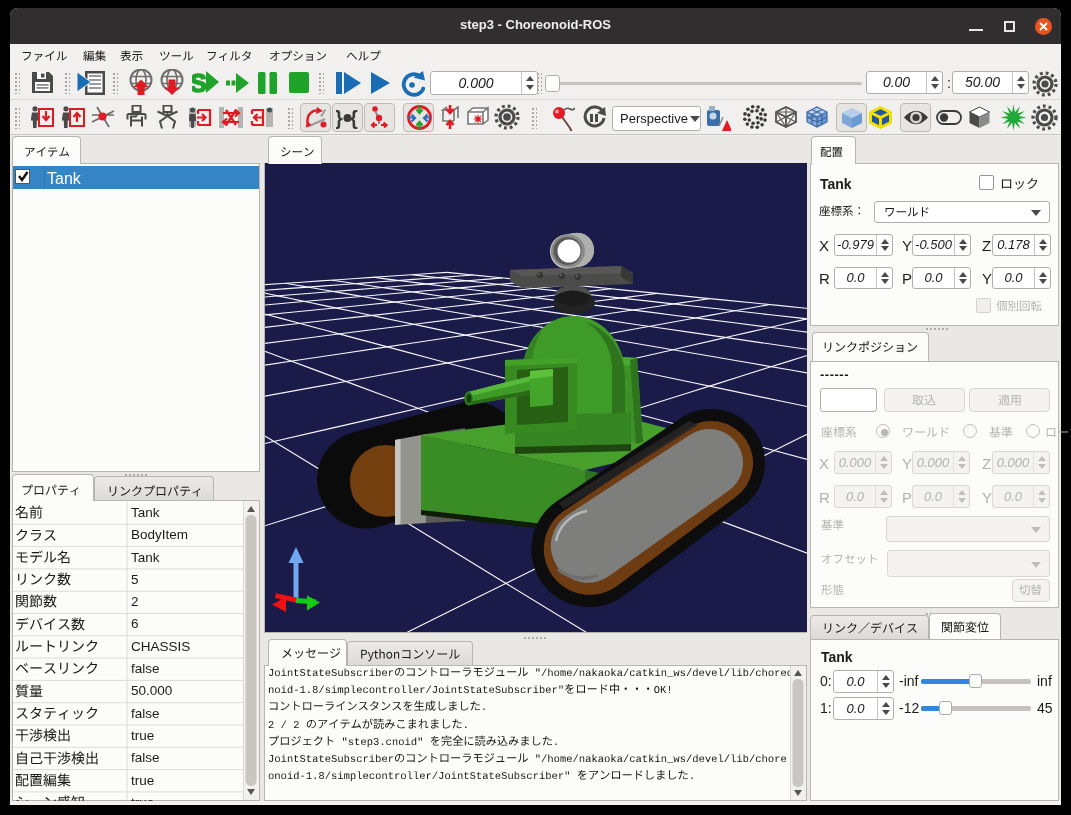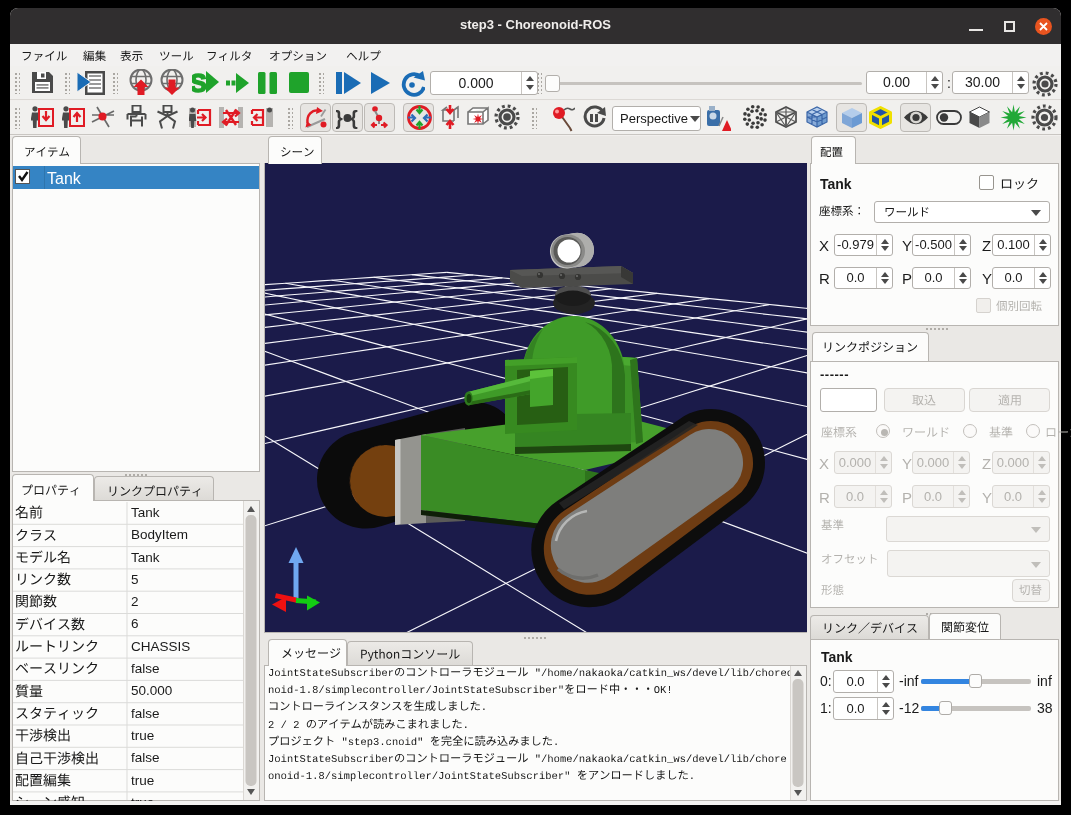--- a/index.html
+++ b/index.html
@@ -5,21 +5,21 @@
   font-family:"Liberation Sans", sans-serif; }
 #win { position:absolute; left:10px; top:8px; width:1051px; height:797px;
   background:#f1efed; border-radius:8px 8px 0 0; }
 .abs { position:absolute; }
 svg.tp { position:absolute; pointer-events:none; z-index:5; }
 .tab { position:absolute; border:1px solid #b8b5b1; border-bottom:none;
   border-radius:4px 4px 0 0; background:linear-gradient(#eceae7,#dcdad6); }
 .tab.act { background:#fcfcfb; z-index:3; }
 .body { position:absolute; border:1px solid #b8b5b1; background:#fcfcfb; }
 .spin { position:absolute; background:#fff; border:1px solid #b2afab; border-radius:3px;
-  font-size:14px; color:#1a1a1a; }
+  font-size:14px; color:#1a1a1a;font-style:italic; }
 .spin .v { position:absolute; left:0; right:16px; top:0; bottom:0; text-align:center; }
 .spin .ar { position:absolute; right:0; top:0; bottom:0; width:16px; border-left:1px solid #c8c5c1; }
 .spin.dis { background:#f4f3f1; border-color:#dbd8d4; color:#b3b1ad; }
 .spin.dis .ar { border-left-color:#e2dfdb; }
 .up,.dn { position:absolute; left:4px; width:0; height:0; border-left:4px solid transparent;
   border-right:4px solid transparent; }
 .up { top:4px; border-bottom:5px solid #4a4a4a; }
 .dn { bottom:4px; border-top:5px solid #4a4a4a; }
 .dis .up { border-bottom-color:#c0beba; } .dis .dn { border-top-color:#c0beba; }
 .combo { position:absolute; background:#fff; border:1px solid #b2afab; border-radius:3px; }
@@ -140,21 +140,21 @@
 <div class="abs" style="left:545px;top:75px;width:15px;height:17px;background:#fcfcfb;border:1px solid #b2afab;border-radius:3px"></div>
 <div class="spin" style="left:866px;top:71px;width:77px;height:23px;font-size:14px">
     <div class="v" style="line-height:21px">0.00</div>
     <div class="ar">
       <div class="up"></div>
       <div class="dn"></div>
     </div>
   </div>
 <div class="lat" style="left:947px;top:75px;font-size:14px">:</div>
 <div class="spin" style="left:952px;top:71px;width:77px;height:23px;font-size:14px">
-    <div class="v" style="line-height:21px">30.00</div>
+    <div class="v" style="line-height:21px">50.00</div>
     <div class="ar">
       <div class="up"></div>
       <div class="dn"></div>
     </div>
   </div>
 <svg class="abs" style="left:1032px;top:71px" width="26" height="26" viewBox="0 0 26 26">
     <circle cx="13" cy="13" r="11" fill="none" stroke="#4a4a4a" stroke-width="3.2" stroke-dasharray="2.8 3"></circle>
     <circle cx="13" cy="13" r="7" fill="none" stroke="#4a4a4a" stroke-width="3.2"></circle>
     <circle cx="13" cy="13" r="3.6" fill="#4a4a4a"></circle>
   </svg>
@@ -508,21 +508,21 @@
 <div class="lat" style="left:902px;top:237px;font-size:15px">Y</div>
 <div class="spin" style="left:912px;top:234px;width:59px;height:22px;font-size:13px">
     <div class="v" style="line-height:20px">-0.500</div>
     <div class="ar">
       <div class="up"></div>
       <div class="dn"></div>
     </div>
   </div>
 <div class="lat" style="left:982px;top:237px;font-size:15px">Z</div>
 <div class="spin" style="left:992px;top:234px;width:59px;height:22px;font-size:13px">
-    <div class="v" style="line-height:20px">0.100</div>
+    <div class="v" style="line-height:20px">0.178</div>
     <div class="ar">
       <div class="up"></div>
       <div class="dn"></div>
     </div>
   </div>
 <div class="lat" style="left:819px;top:270px;font-size:15px">R</div>
 <div class="spin" style="left:834px;top:267px;width:59px;height:22px;font-size:13px">
     <div class="v" style="line-height:20px">0.0</div>
     <div class="ar">
       <div class="up"></div>
@@ -677,21 +677,21 @@
     <div class="v" style="line-height:21px">0.0</div>
     <div class="ar">
       <div class="up"></div>
       <div class="dn"></div>
     </div>
   </div>
 <div class="lat" style="left:899px;top:700px;font-size:14px">-12</div>
 <div class="abs" style="left:921px;top:706px;width:110px;height:5px;background:#c6c3bf;border-radius:2px"></div>
 <div class="abs" style="left:921px;top:706px;width:24px;height:5px;background:#3385e0;border-radius:2px"></div>
 <div class="abs" style="left:939px;top:701px;width:13px;height:14px;background:#fcfcfb;border:1px solid #aeaba7;border-radius:3px"></div>
-<div class="lat" style="left:1037px;top:700px;font-size:14px">38</div>
+<div class="lat" style="left:1037px;top:700px;font-size:14px">45</div>
 <svg class="abs" style="left:265px;top:163px" width="542" height="469" viewBox="0 0 542 469">
     <rect width="542" height="469" fill="#1b1b4a"></rect>
     <polyline points="181.9,109.4 192.3,110.4 203.2,111.5 214.5,112.6 226.2,113.8 238.5,115.0 251.3,116.3 264.6,117.6 278.6,119.0 293.2,120.5 308.5,122.0 324.5,123.6 341.3,125.3 359.0,127.1 377.5,128.9 397.1,130.9 417.8,132.9 439.6,135.1 462.6,137.4 487.1,139.8 513.0,142.4 540.7,145.2 570.1,148.1 601.5,151.3 635.1,154.6 671.2,158.2 710.0,162.1 751.8,166.3 797.1,170.8 846.2,175.7 899.7,181.0 958.2,186.9 1022.4,193.3 1093.1,200.3 1171.6,208.2 1259.0,216.9 1357.0,226.7 1467.7,237.7 1593.7,250.3 1738.4,264.8 1906.3,281.5 2103.5,301.2 2338.4,324.6 2622.8,353.0 2974.3,388.1 3419.9,432.6 4003.2,490.8 4799.7,570.3 5952.2,685.4 7768.5,866.7 11053.5,1194.6 18798.3,1967.7 59279.5,6008.4" fill="none" stroke="#f6f6fa" stroke-width="1.15"></polyline>
     <polyline points="146.8,111.7 157.0,112.9 167.7,114.1 178.7,115.3 190.3,116.6 202.4,117.9 215.0,119.3 228.2,120.8 242.0,122.4 256.5,124.0 271.7,125.7 287.7,127.4 304.5,129.3 322.2,131.3 340.9,133.4 360.7,135.6 381.6,137.9 403.8,140.4 427.3,143.0 452.4,145.8 479.1,148.8 507.6,152.0 538.2,155.4 571.0,159.0 606.3,163.0 644.4,167.2 685.6,171.8 730.4,176.8 779.2,182.2 832.6,188.2 891.2,194.7 956.0,201.9 1027.8,210.0 1108.0,218.9 1198.0,228.9 1299.9,240.3 1416.0,253.2 1549.6,268.1 1705.0,285.4 1888.1,305.9 2106.8,330.2 2372.8,359.9 2703.1,396.7 3124.5,443.7 3680.5,505.7 4447.9,591.2 5575.6,716.9 7395.3,919.8 10825.6,1302.2 19702.0,2291.7" fill="none" stroke="#f6f6fa" stroke-width="1.15"></polyline>
     <polyline points="108.6,114.3 118.4,115.6 128.7,116.9 139.5,118.2 150.7,119.6 162.5,121.1 174.8,122.7 187.8,124.3 201.4,126.0 215.6,127.8 230.6,129.7 246.5,131.7 263.2,133.8 280.9,136.1 299.6,138.4 319.4,140.9 340.5,143.6 362.9,146.4 386.8,149.4 412.4,152.7 439.8,156.1 469.2,159.8 500.9,163.8 535.1,168.2 572.1,172.8 612.4,177.9 656.3,183.5 704.4,189.5 757.3,196.2 815.8,203.6 880.7,211.8 953.2,220.9 1034.8,231.2 1127.2,242.9 1232.8,256.2 1354.6,271.6 1496.6,289.5 1664.3,310.7 1865.4,336.1 2110.9,367.1 2417.5,405.8 2811.1,455.4 3335.0,521.6 4066.4,613.9 5159.3,751.8 6969.8,980.3 10550.1,1432.2 20974.6,2748.0" fill="none" stroke="#f6f6fa" stroke-width="1.15"></polyline>
     <polyline points="66.6,117.2 76.0,118.5 85.9,120.0 96.2,121.5 107.0,123.0 118.3,124.7 130.3,126.4 142.8,128.2 156.0,130.1 169.9,132.2 184.5,134.3 200.0,136.6 216.5,139.0 233.9,141.5 252.4,144.2 272.2,147.1 293.2,150.1 315.7,153.4 339.9,156.9 365.8,160.7 393.7,164.7 423.9,169.1 456.6,173.9 492.2,179.1 531.1,184.7 573.6,190.9 620.5,197.7 672.4,205.3 730.0,213.6 794.5,223.0 867.2,233.6 949.6,245.6 1044.0,259.3 1153.1,275.2 1280.6,293.7 1431.7,315.7 1613.5,342.2 1836.5,374.6 2116.4,415.3 2478.2,467.9 2964.1,538.6 3651.1,638.5 4696.6,790.6 6480.2,1050.0 10210.4,1592.6 22899.8,3438.3" fill="none" stroke="#f6f6fa" stroke-width="1.15"></polyline>
     <polyline points="20.4,120.3 29.2,121.8 38.5,123.4 48.2,125.0 58.4,126.8 69.1,128.6 80.4,130.6 92.3,132.6 104.9,134.8 118.2,137.1 132.3,139.5 147.3,142.0 163.2,144.8 180.2,147.7 198.3,150.8 217.6,154.1 238.4,157.7 260.7,161.5 284.8,165.6 310.8,170.1 339.0,175.0 369.8,180.2 403.3,186.0 440.1,192.3 480.7,199.3 525.7,207.0 575.7,215.6 631.7,225.2 695.0,236.0 766.9,248.4 849.3,262.5 944.8,278.9 1056.7,298.1 1189.8,320.9 1350.5,348.5 1548.4,382.5 1798.4,425.4 2123.8,481.2 2565.1,557.0 3197.5,665.5 4179.3,833.9 5910.8,1131.1 9781.1,1795.2 26152.4,4604.6" fill="none" stroke="#f6f6fa" stroke-width="1.15"></polyline>
     <polyline points="-30.7,123.7 -22.7,125.4 -14.2,127.2 -5.4,129.0 4.0,131.0 13.9,133.1 24.4,135.3 35.4,137.6 47.1,140.0 59.6,142.6 72.8,145.4 86.9,148.3 101.9,151.5 118.1,154.9 135.3,158.5 154.0,162.4 174.0,166.6 195.7,171.1 219.3,176.0 245.0,181.4 273.0,187.3 303.9,193.7 337.9,200.8 375.6,208.7 417.6,217.5 464.7,227.4 518.0,238.5 578.7,251.2 648.4,265.8 729.3,282.7 824.5,302.6 937.9,326.4 1075.5,355.2 1245.7,390.8 1462.0,436.0 1745.8,495.4 2134.6,576.7 2699.9,695.0 3597.1,882.7 5240.3,1226.5 9221.4,2059.4 32828.5,6998.4" fill="none" stroke="#f6f6fa" stroke-width="1.15"></polyline>
     <polyline points="-87.7,127.6 -80.7,129.4 -73.3,131.4 -65.4,133.5 -57.2,135.7 -48.5,138.1 -39.2,140.6 -29.4,143.2 -18.9,146.0 -7.7,149.0 4.2,152.2 17.0,155.6 30.7,159.3 45.4,163.2 61.4,167.5 78.6,172.1 97.4,177.1 117.8,182.6 140.1,188.6 164.7,195.2 191.8,202.5 221.9,210.5 255.5,219.5 293.3,229.6 336.0,241.1 384.8,254.2 440.9,269.2 506.3,286.7 583.3,307.4 675.5,332.1 787.7,362.1 927.3,399.5 1105.7,447.3 1341.7,510.6 1668.7,598.2 2151.6,727.6 2937.1,938.0 4439.2,1340.5 8461.3,2418.2" fill="none" stroke="#f6f6fa" stroke-width="1.15"></polyline>
     <polyline points="-151.4,131.9 -145.7,134.0 -139.7,136.2 -133.4,138.6 -126.6,141.1 -119.5,143.8 -111.8,146.6 -103.7,149.7 -95.0,152.9 -85.7,156.4 -75.6,160.1 -64.8,164.1 -53.2,168.5 -40.6,173.2 -26.8,178.3 -11.9,183.9 4.5,190.0 22.6,196.7 42.5,204.1 64.7,212.4 89.4,221.6 117.3,232.0 148.9,243.7 185.0,257.2 226.7,272.7 275.3,290.8 332.8,312.3 401.8,338.0 486.2,369.4 591.8,408.7 727.5,459.3 908.8,526.8 1162.8,621.4 1544.5,763.6 2182.5,1001.3 3465.3,1479.2 7369.6,2933.6" fill="none" stroke="#f6f6fa" stroke-width="1.15"></polyline>

